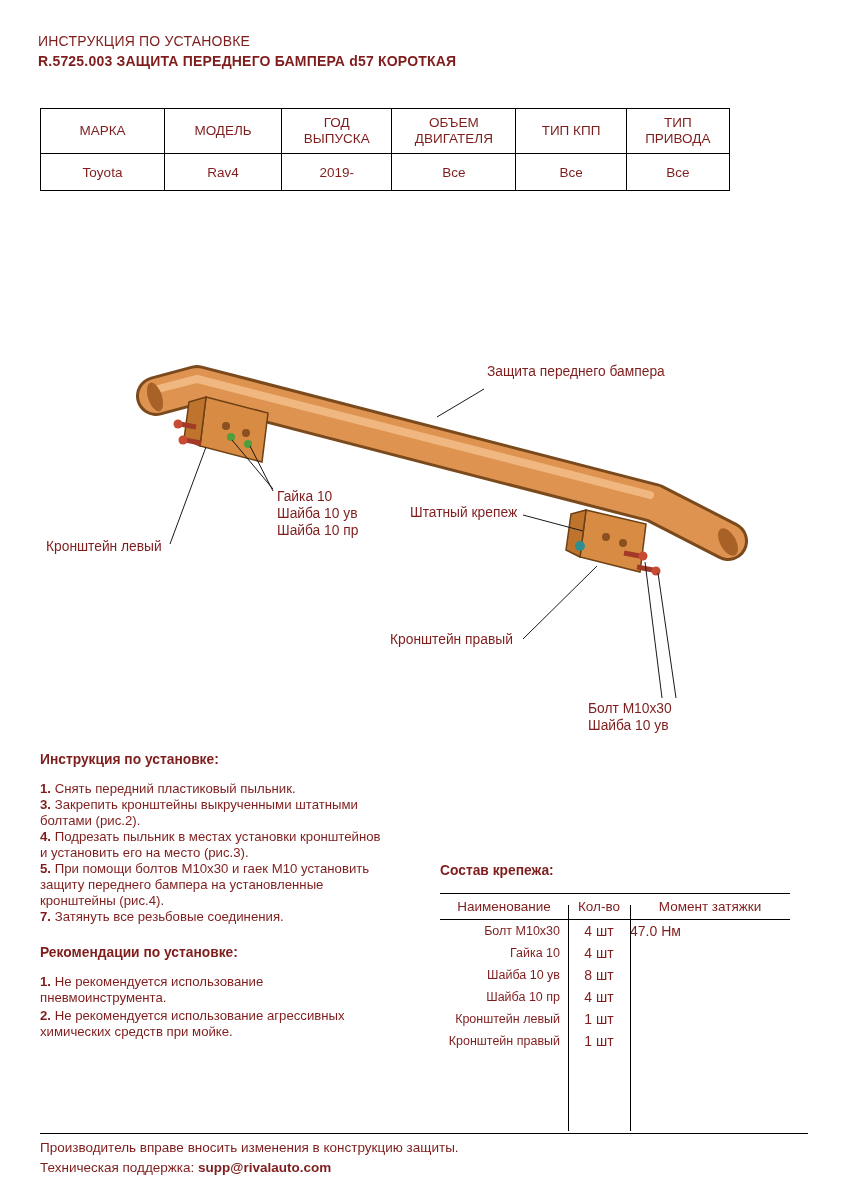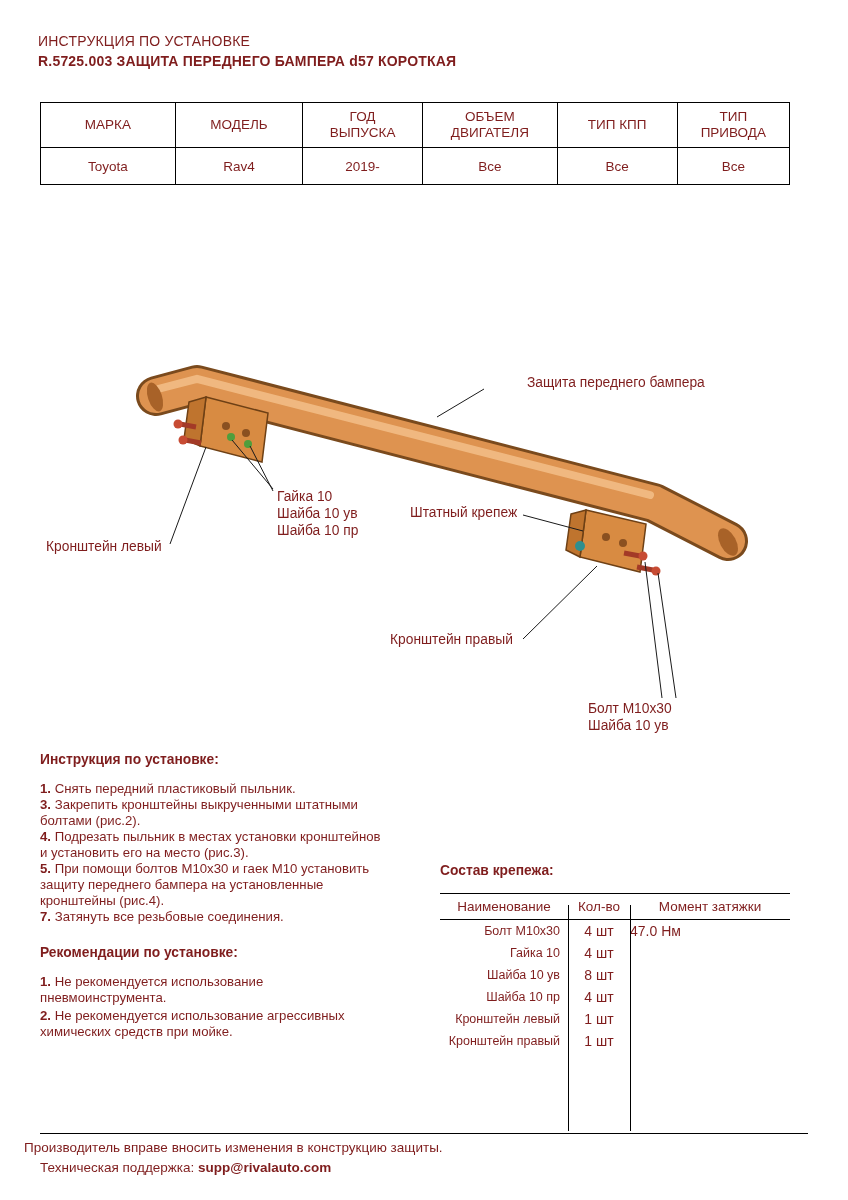--- a/index.html
+++ b/index.html
@@ -11,21 +11,21 @@
     font-family: "Liberation Sans", sans-serif;
     color: #7f1d1d;
     overflow: hidden;
   }
   
   .header { position:absolute; left:38px; top:33px; }
   .header-line1 { font-size:14px; letter-spacing:.2px; }
   .header-line2 { font-size:14px; font-weight:bold; margin-top:4px; letter-spacing:.2px; }
 
   
-  .vtable { position:absolute; left:40px; top:102px; width:750px; border-collapse:collapse; table-layout:fixed;padding-left:36px; }
+  .vtable { position:absolute; left:40px; top:108px; width:690px; border-collapse:collapse; table-layout:fixed;padding-left:36px; }
   .vtable th, .vtable td { border:1px solid #000; text-align:center; font-weight:normal; font-size:13.5px; padding:0; }
   .vtable th { height:45px; white-space:pre-line; line-height:16px; }
   .vtable td { height:37px; }
 
   
   .diagram { position:absolute; left:0; top:340px; width:848px; height:412px; }
   .diagram svg { position:absolute; left:0; top:0; }
   .dlabel { position:absolute; font-size:13.8px; line-height:17px; white-space:nowrap; }
 
   
@@ -44,21 +44,21 @@
   .col-name { width:128px; }
   .col-qty { width:62px; }
   .col-torque { width:160px; }
   td.hw-name { text-align:right; padding-right:8px; font-size:12.5px; }
   td.hw-qty { text-align:center; font-size:14px; }
   td.hw-torque { text-align:left; font-size:14px; }
   .vline { position:absolute; width:1px; background:#000; }
 
   
   .footer-rule { position:absolute; left:40px; top:1133px; width:768px; height:1px; background:#000; }
-  .footer-text1 { position:absolute; left:24px; top:1140px; font-size:13.5px; }
+  .footer-text1 { position:absolute; left:40px; top:1140px; font-size:13.5px; }
   .footer-text2 { position:absolute; left:40px; top:1160px; font-size:13.5px; }
   .footer-text2 b { font-weight:bold; }
 </style>
 </head>
 <body>
 
 <div class="page">
 
   <div class="header">
     <div class="header-line1">ИНСТРУКЦИЯ ПО УСТАНОВКЕ</div>
@@ -136,21 +136,21 @@
         <line x1="273" y1="149" x2="232" y2="100"></line>
         <line x1="273" y1="151" x2="250" y2="106"></line>
         <line x1="523" y1="175" x2="583" y2="191"></line>
         <line x1="170" y1="204" x2="206" y2="107"></line>
         <line x1="523" y1="299" x2="597" y2="226"></line>
         <line x1="662" y1="358" x2="645" y2="222"></line>
         <line x1="676" y1="358" x2="658" y2="233"></line>
       </g>
     </svg>
 
-    <div class="dlabel" style="left:487px; top:34px;margin-left:40px;">Защита переднего бампера</div>
+    <div class="dlabel" style="left:487px; top:23px;">Защита переднего бампера</div>
     <div class="dlabel" style="left:277px; top:148px;">
       <div>Гайка 10</div>
       <div>Шайба 10 ув</div>
       <div>Шайба 10 пр</div>
     </div>
     <div class="dlabel" style="left:410px; top:164px;">Штатный крепеж</div>
     <div class="dlabel" style="left:46px; top:198px;">Кронштейн левый</div>
     <div class="dlabel" style="left:390px; top:291px;">Кронштейн правый</div>
     <div class="dlabel" style="left:588px; top:360px;">
       <div>Болт М10х30</div>

